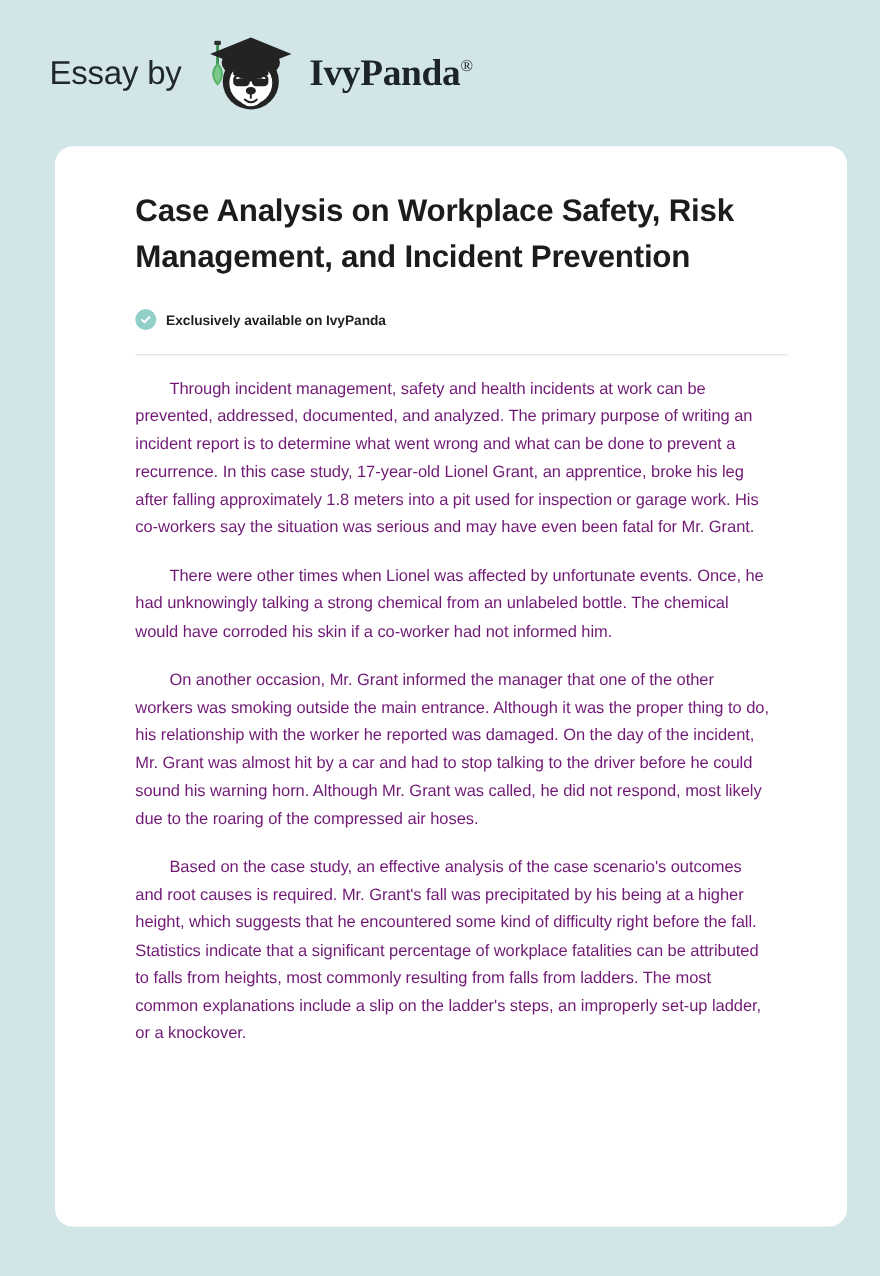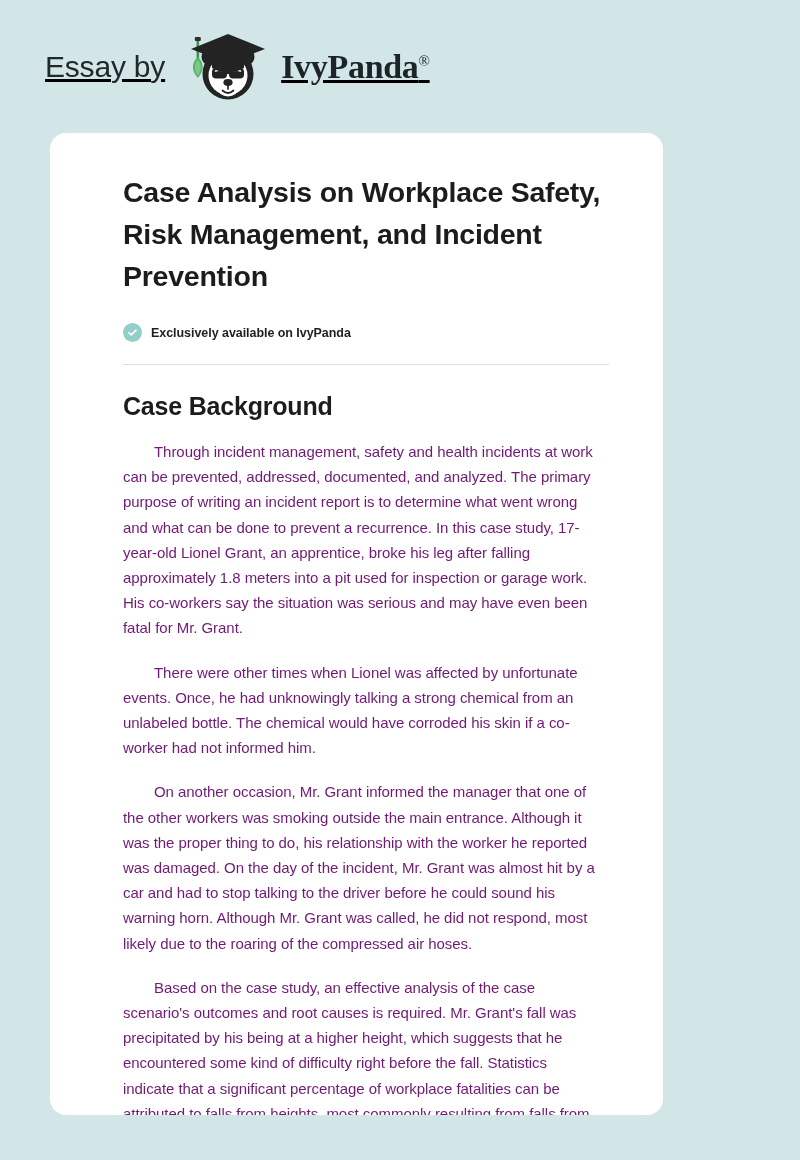--- a/index.html
+++ b/index.html
@@ -20,21 +20,20 @@
     height: 133px;
     display: flex;
     align-items: center;
     padding-left: 45px;
     box-sizing: border-box;
   }
   .brand-lockup {
     display: flex;
     align-items: center;
     gap: 14px;
-    text-decoration: underline;
   }
   .essay-by {
     font-size: 30px;
     font-weight: 400;
     color: #20282c;
     letter-spacing: -0.2px;
     line-height: 1;
   }
   .logo-mark {
     width: 88px;
@@ -57,21 +56,21 @@
     font-size: 15px;
     vertical-align: super;
     font-weight: 400;
   }
 
   
   .paper-card {
     position: absolute;
     left: 50px;
     top: 133px;
-    width: 613px;
+    width: 720px;
     height: 982px;
     background: #ffffff;
     border-radius: 16px;
     box-sizing: border-box;
     padding: 38px 28px 0 24px;
     overflow: hidden;
   }
   .card-inner {
     padding: 0 26px 0 49px;
   }
@@ -185,21 +184,20 @@
       <span class="badge-check">
         <svg width="11" height="11" viewBox="0 0 12 12" aria-hidden="true">
           <path d="M2.2 6.3 L4.7 8.7 L9.8 3.5" stroke="#ffffff" stroke-width="1.9" fill="none" stroke-linecap="round" stroke-linejoin="round"></path>
         </svg>
       </span>
       <span class="badge-text">Exclusively available on IvyPanda</span>
     </div>
 
     <hr class="rule">
 
-    <h2 class="section-heading">Case Background</h2>
 
     <div class="body-copy">
       <p>Through incident management, safety and health incidents at work can be prevented, addressed, documented, and analyzed. The primary purpose of writing an incident report is to determine what went wrong and what can be done to prevent a recurrence. In this case study, 17-year-old Lionel Grant, an apprentice, broke his leg after falling approximately 1.8 meters into a pit used for inspection or garage work. His co-workers say the situation was serious and may have even been fatal for Mr. Grant.</p>
       <p>There were other times when Lionel was affected by unfortunate events. Once, he had unknowingly talking a strong chemical from an unlabeled bottle. The chemical would have corroded his skin if a co-worker had not informed him.</p>
       <p>On another occasion, Mr. Grant informed the manager that one of the other workers was smoking outside the main entrance. Although it was the proper thing to do, his relationship with the worker he reported was damaged. On the day of the incident, Mr. Grant was almost hit by a car and had to stop talking to the driver before he could sound his warning horn. Although Mr. Grant was called, he did not respond, most likely due to the roaring of the compressed air hoses.</p>
       <p>Based on the case study, an effective analysis of the case scenario's outcomes and root causes is required. Mr. Grant's fall was precipitated by his being at a higher height, which suggests that he encountered some kind of difficulty right before the fall. Statistics indicate that a significant percentage of workplace fatalities can be attributed to falls from heights, most commonly resulting from falls from ladders. The most common explanations include a slip on the ladder's steps, an improperly set-up ladder, or a knockover.</p>
     </div>
 
   </div>
 </main>

